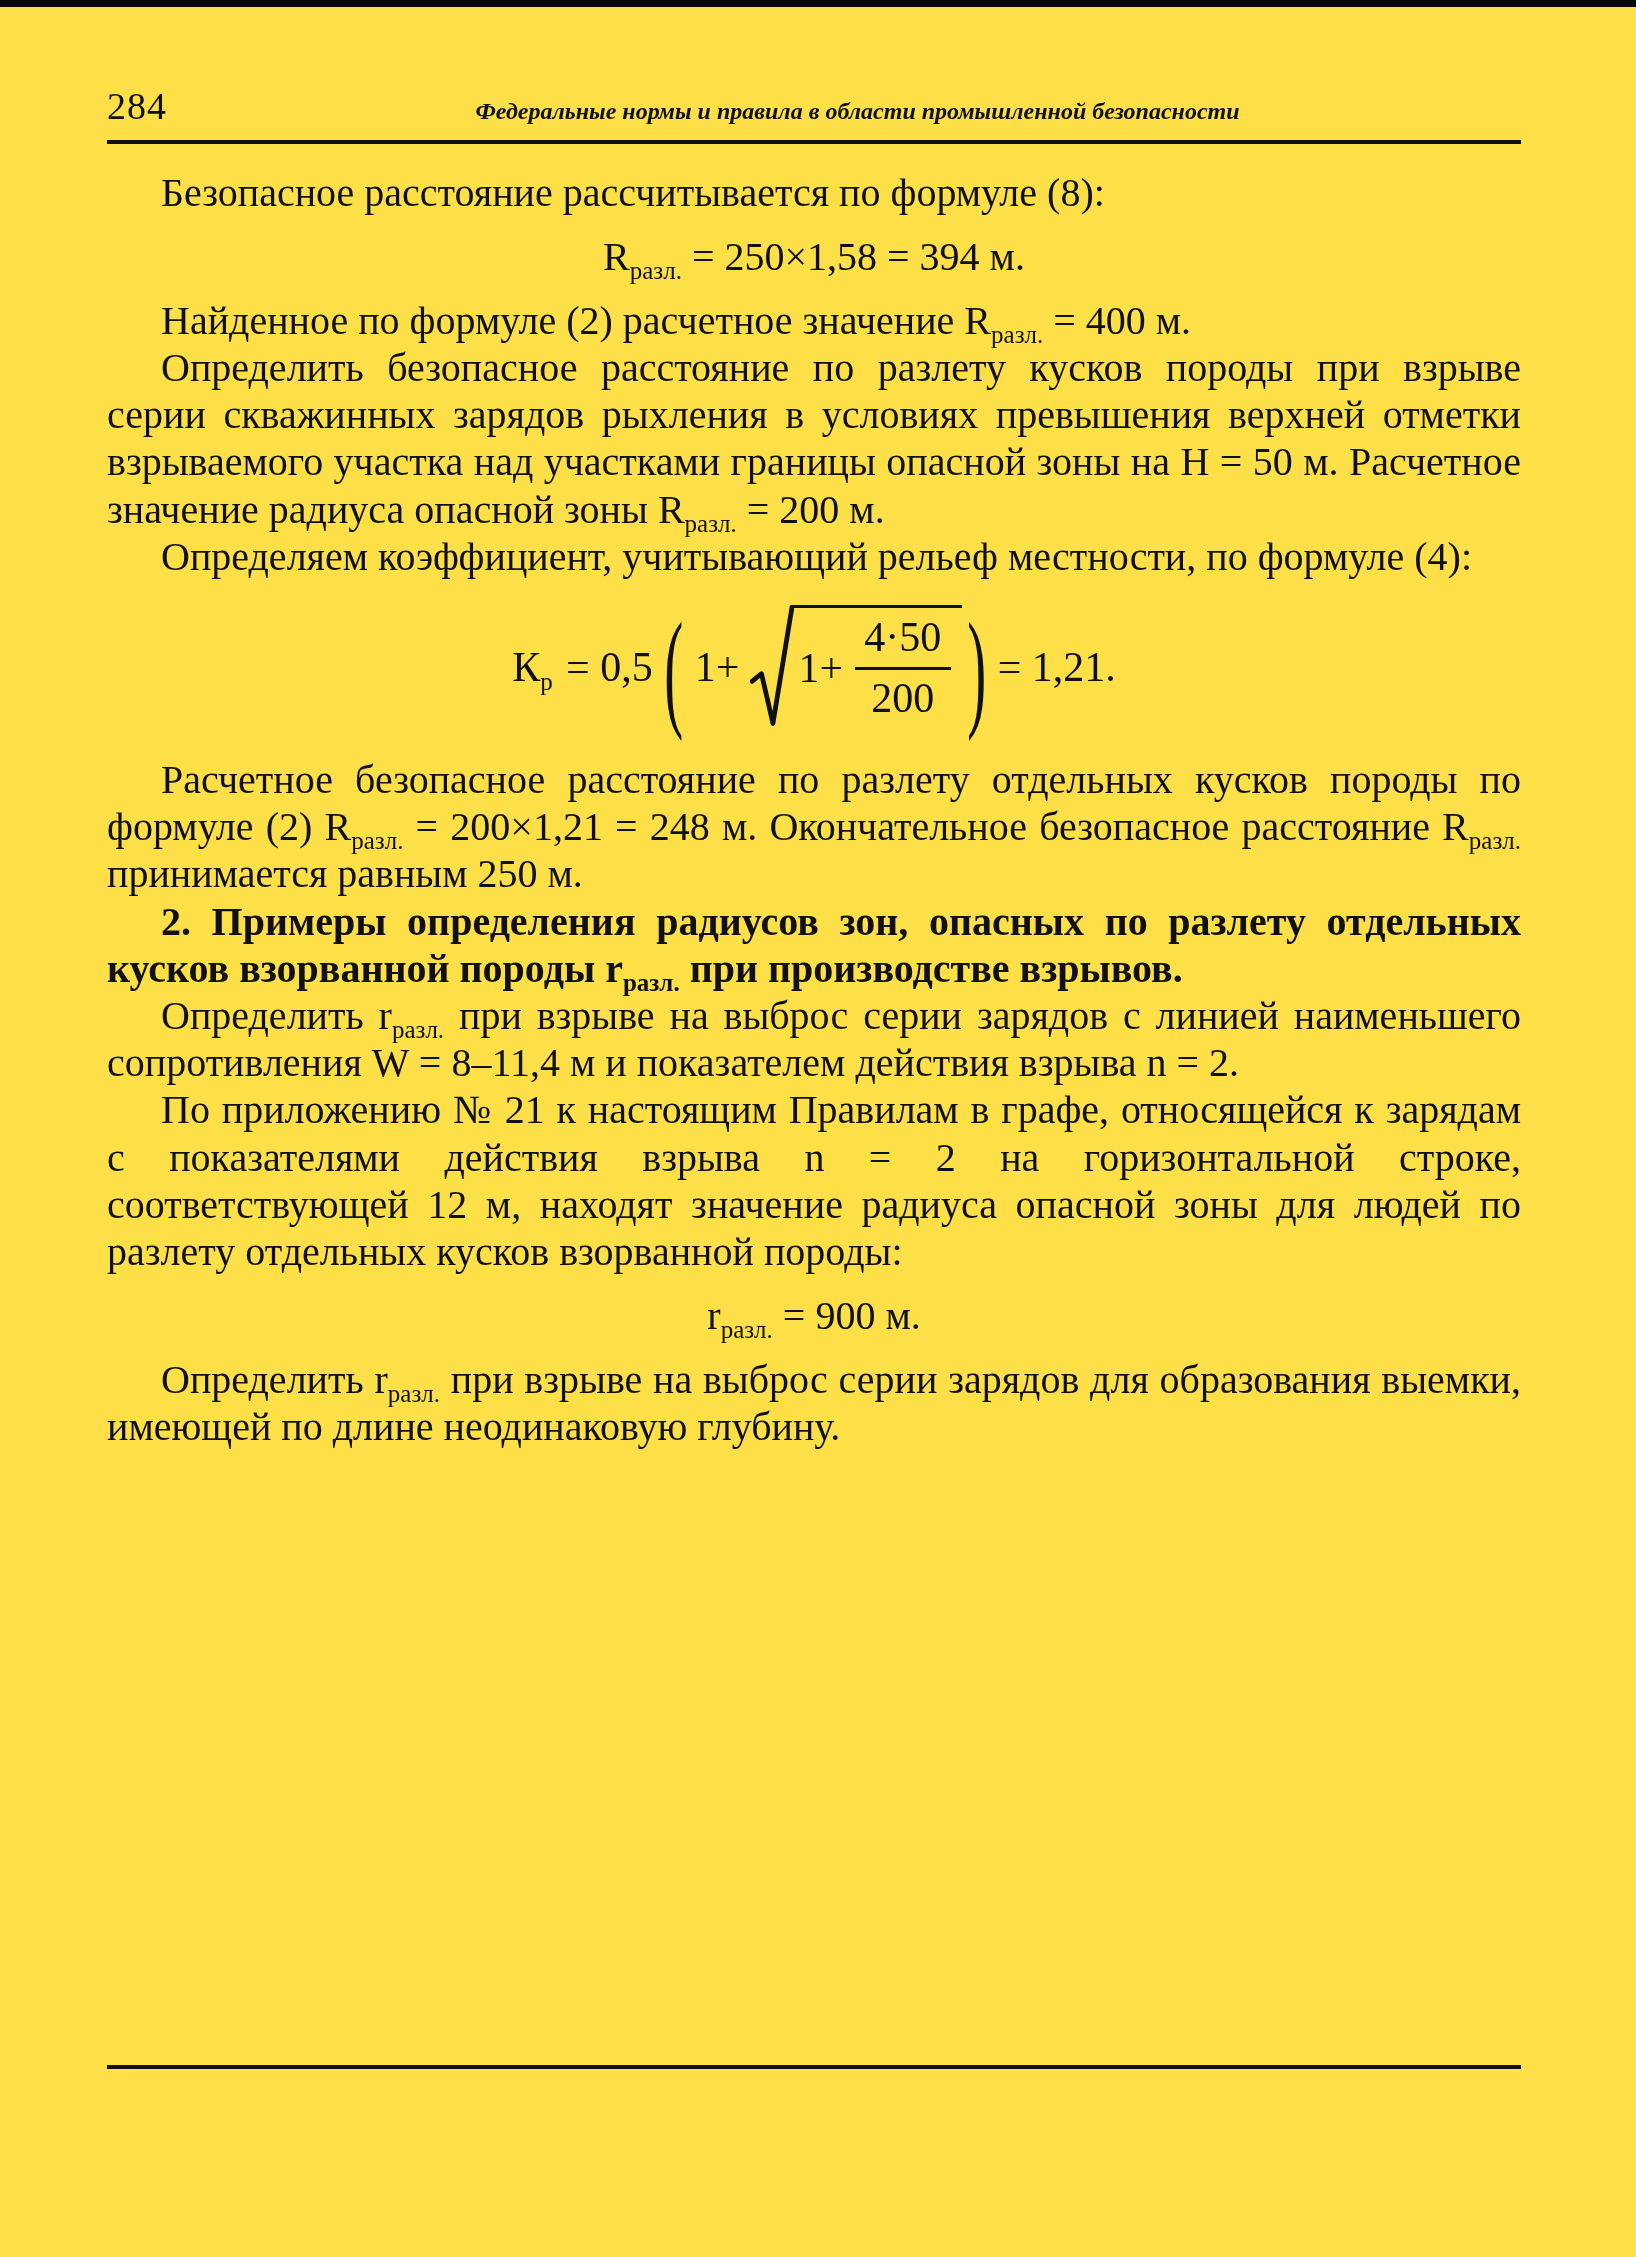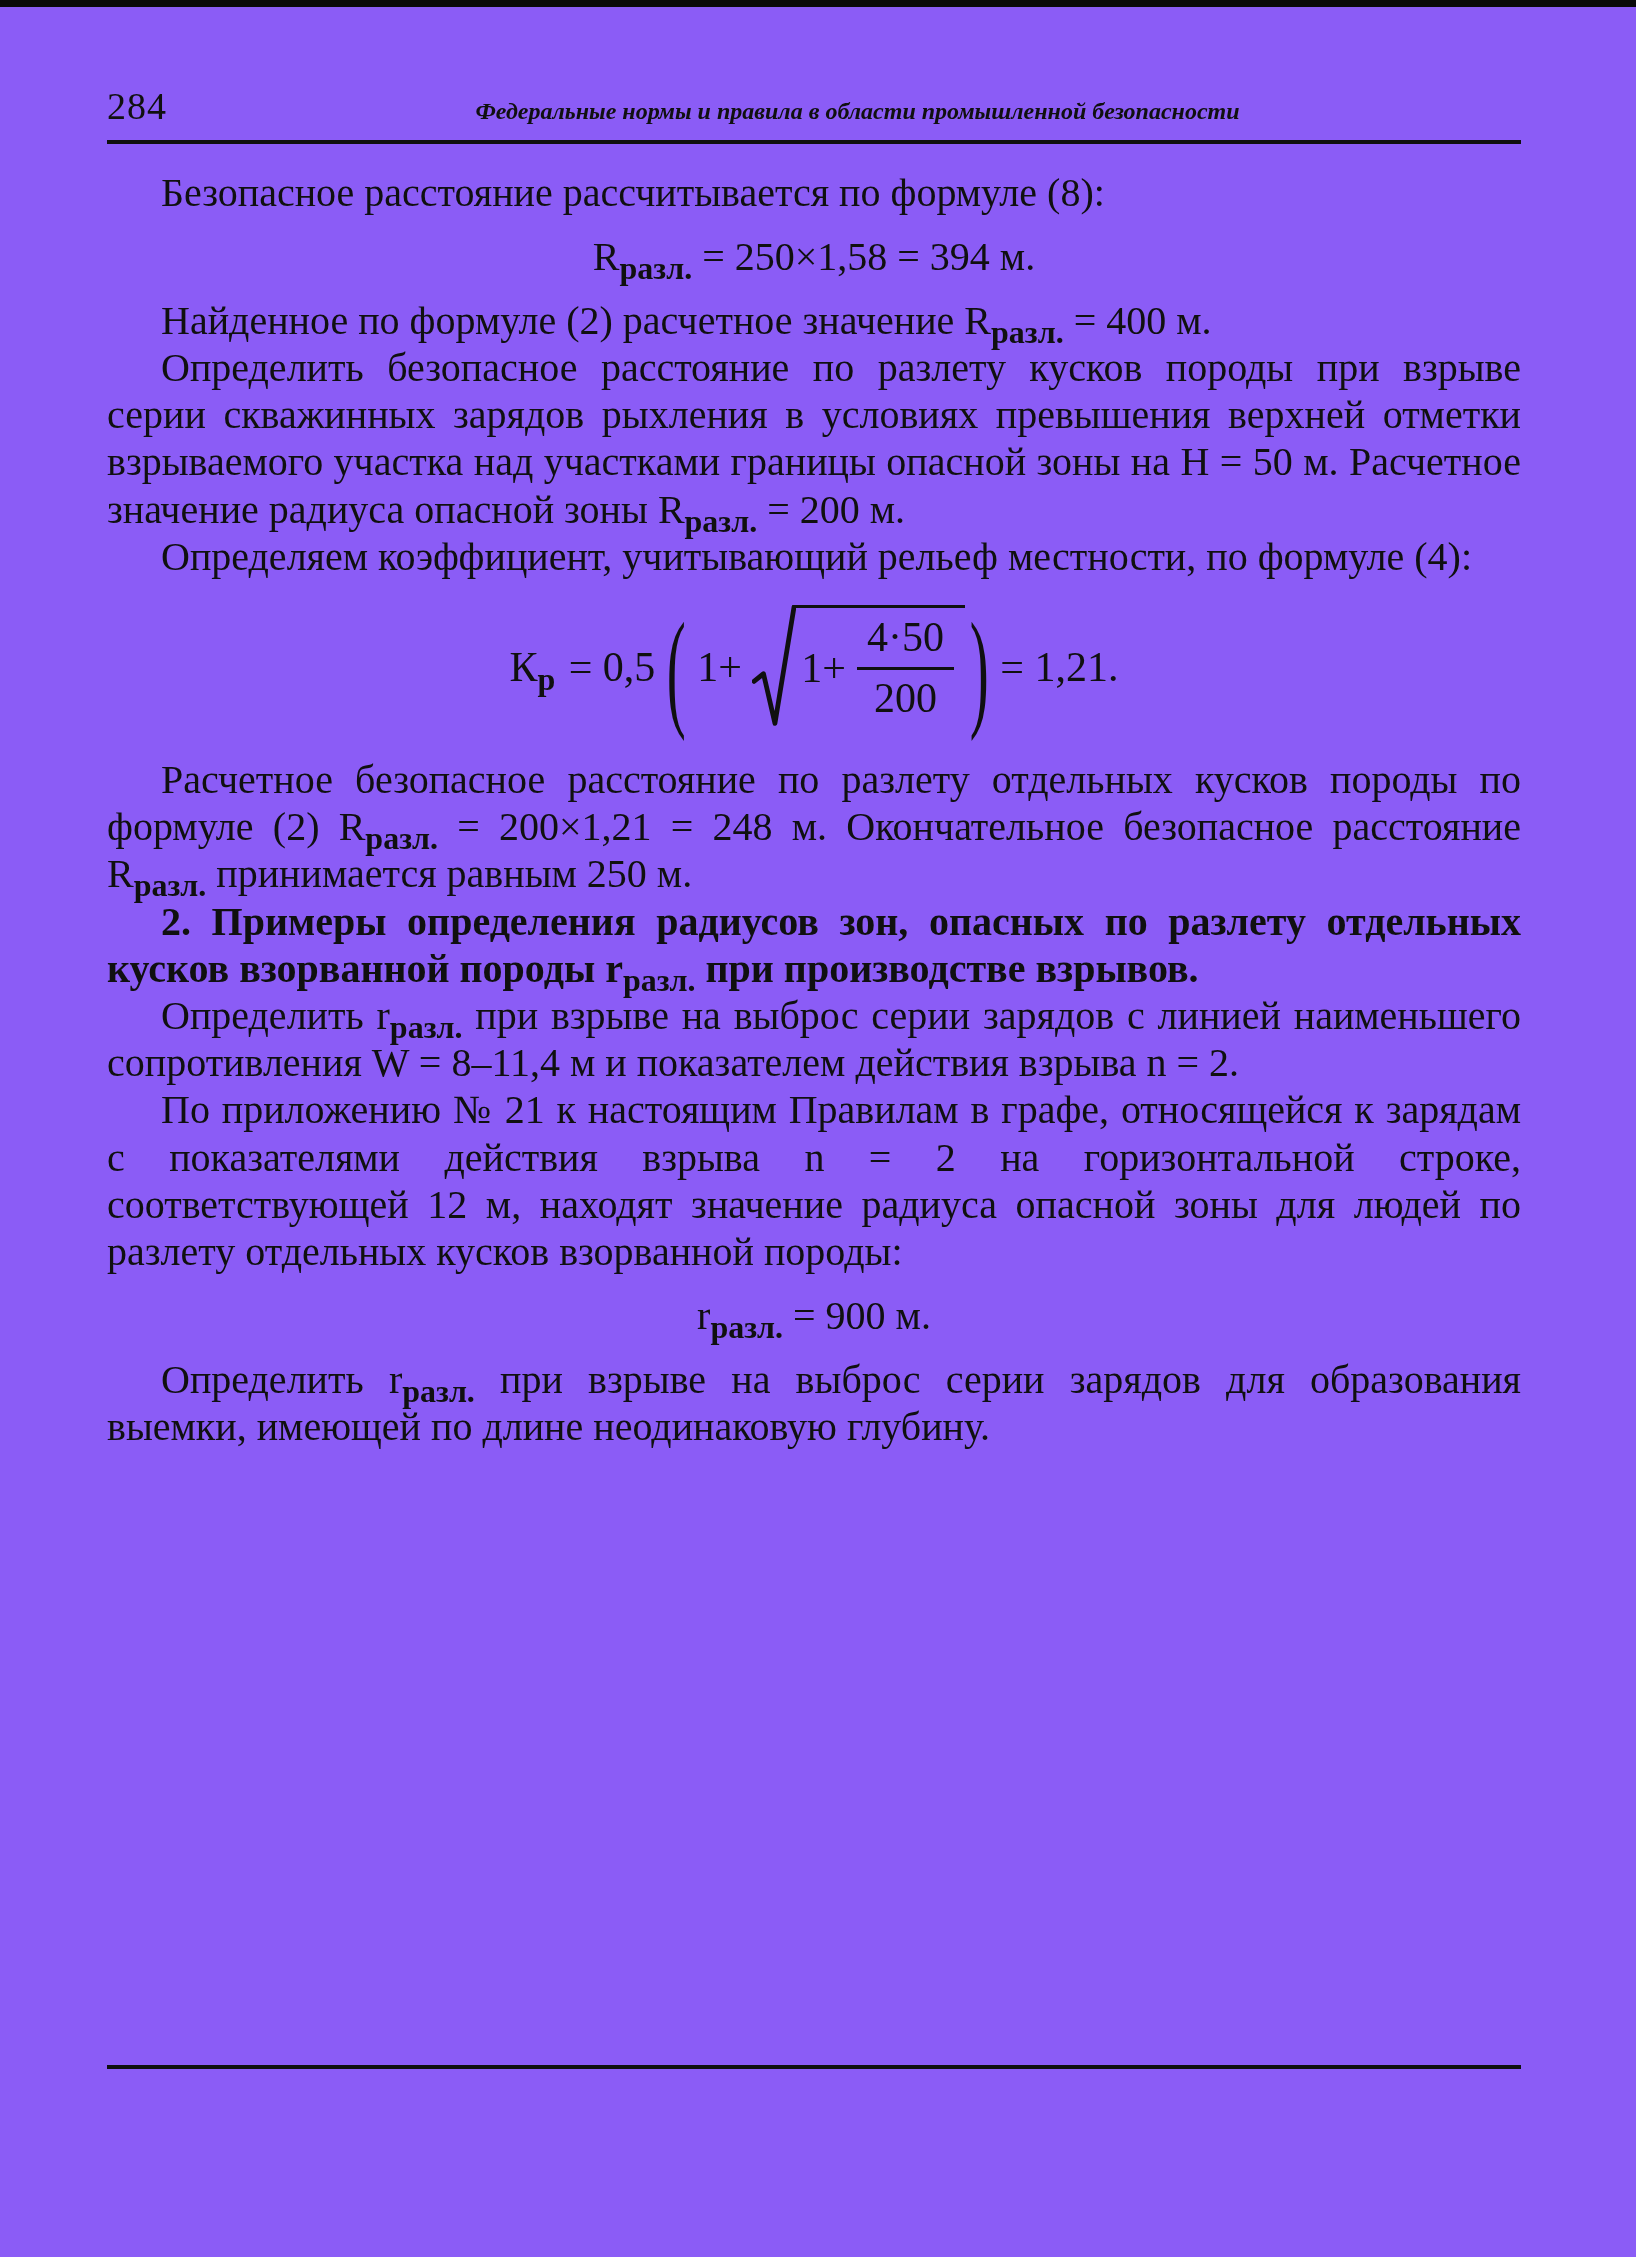--- a/index.html
+++ b/index.html
@@ -2,21 +2,21 @@
 <html lang="ru"><head>
 <meta charset="utf-8">
 <style>
   * { box-sizing: border-box; }
   html, body { margin: 0; padding: 0; background: #ffffff; }
 
   .page {
     position: relative;
     width: 1636px;
     height: 2258px;
-    background: #8b5cf6;
+    background: #fde047;
     color: #101010;
     font-family: "Liberation Serif", "DejaVu Serif", serif;
     overflow: hidden;
   }
 
   .scan-top-edge {
     position: absolute;
     top: 0; left: 0; right: 0;
     height: 6.7px;
     background: #0a0a0a;
@@ -60,23 +60,22 @@
   p.para { margin: 0; text-indent: 54px; }
   p.para.bold { font-weight: bold; }
 
   p.formula {
     margin: 17px 0;
     text-align: center;
     text-indent: 0;
   }
 
   sub {
-    font-size: 32px;
+    font-size: 25px;
     line-height: 0;
-    font-weight: bold;
   }
 
   
   .formula-kp {
     display: flex;
     justify-content: center;
     align-items: center;
     margin: 25px 0;
     font-size: 42px;
     text-indent: 0;

